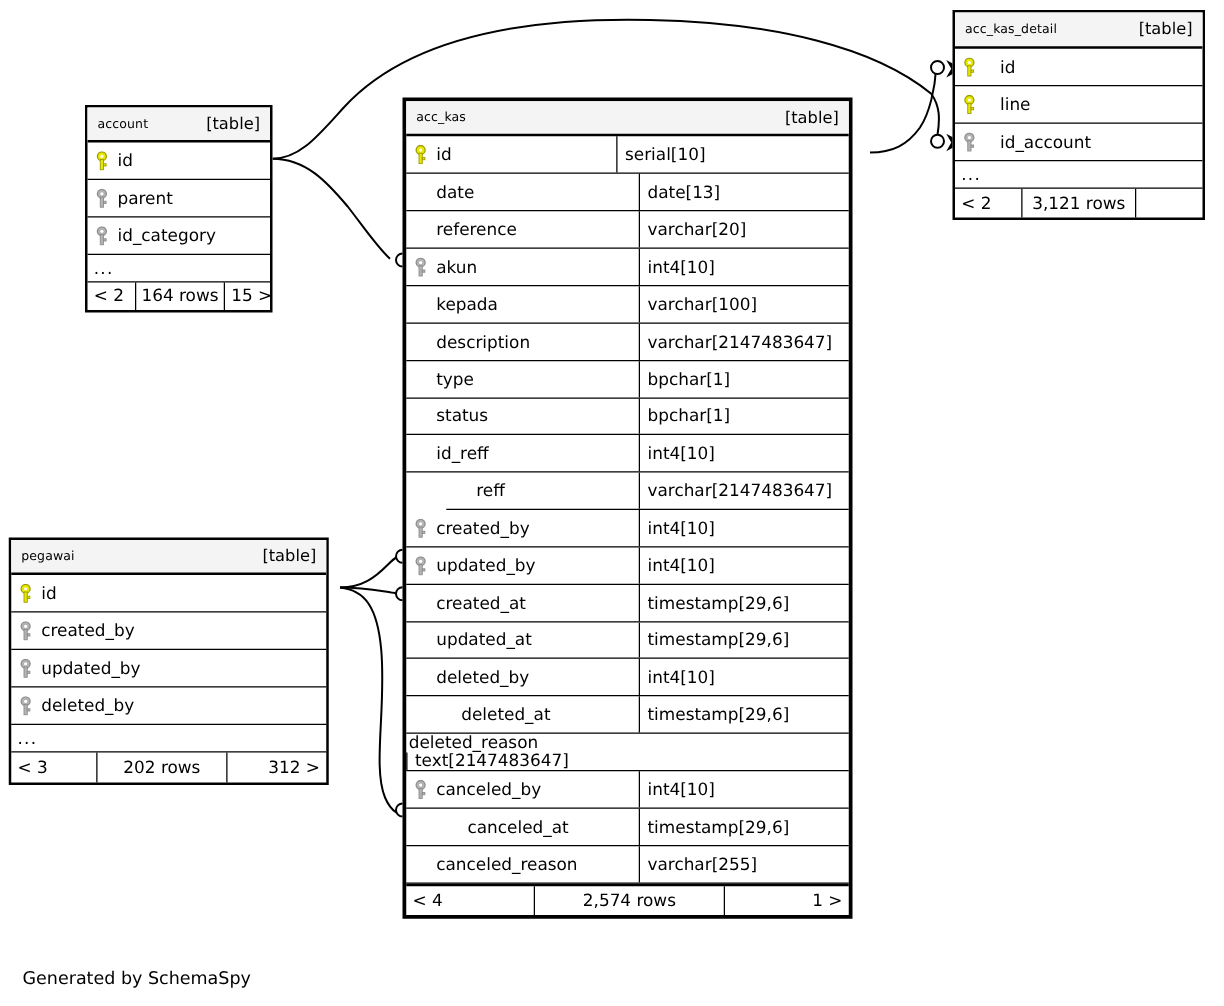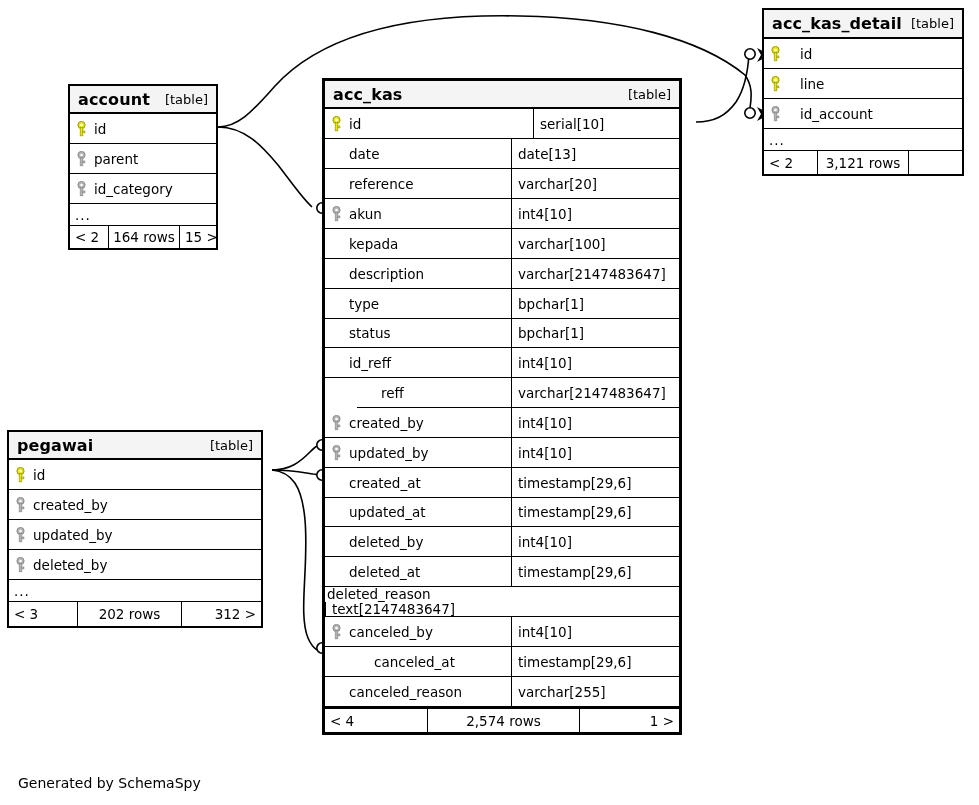--- a/index.html
+++ b/index.html
@@ -37,22 +37,22 @@
   .tbl-head {
     display: flex;
     align-items: center;
     justify-content: space-between;
     background: #f4f4f4;
     border-bottom: 2px solid #000000;
     padding: 0 8px;
     box-sizing: border-box;
   }
   .tbl-name {
-    font-weight: bold;
-    font-size: 16px;
+    font-weight: normal;
+    font-size: 10px;
     letter-spacing: .1px;
     white-space: nowrap;
   }
   .tbl-kind {
     font-size: 13px;
     white-space: nowrap;
   }
   .row {
     display: flex;
     align-items: stretch;
@@ -346,21 +346,21 @@
     <div class="row" style="height:30px;">
       <span class="keyslot">
         <svg width="11" height="16" viewBox="0 0 11 16">
             <circle cx="5.5" cy="4" r="3.6" fill="#e8e800" stroke="#9a9a00" stroke-width="1"></circle>
             <circle cx="5.5" cy="4" r="1.3" fill="#ffffff"></circle>
             <rect x="4.2" y="6.6" width="2.6" height="8.2" fill="#e8e800" stroke="#9a9a00" stroke-width=".7"></rect>
             <rect x="6.8" y="10" width="2.1" height="1.8" fill="#e8e800" stroke="#9a9a00" stroke-width=".7"></rect>
           </svg>
       </span>
       <span class="col-name col-label">id</span>
-      <span class="col-type" style="width:146px;">serial[10]</span>
+      <span class="col-type" style="width:186px;">serial[10]</span>
     </div>
 
     <div class="row" style="height:30px;">
       <span class="keyslot"></span>
       <span class="col-name col-label">date</span>
       <span class="col-type" style="width:168px;">date[13]</span>
     </div>
 
     <div class="row" style="height:30px;">
       <span class="keyslot"></span>
@@ -455,21 +455,21 @@
       <span class="col-name col-label">updated_at</span>
       <span class="col-type" style="width:168px;">timestamp[29,6]</span>
     </div>
 
     <div class="row" style="height:30px;">
       <span class="keyslot"></span>
       <span class="col-name col-label">deleted_by</span>
       <span class="col-type" style="width:168px;">int4[10]</span>
     </div>
 
-    <div class="row" style="height:30px;">
+    <div class="row" style="height:30px;padding-left:20px;">
       <span class="keyslot"></span>
       <span class="col-name col-label">deleted_at</span>
       <span class="col-type" style="width:168px;">timestamp[29,6]</span>
     </div>
 
     <div class="row" style="height:30px;flex-direction:column;">
       <span class="keyslot"></span>
       <span class="col-name col-label">deleted_reason</span>
       <span class="col-type" style="width:168px;">text[2147483647]</span>
     </div>

